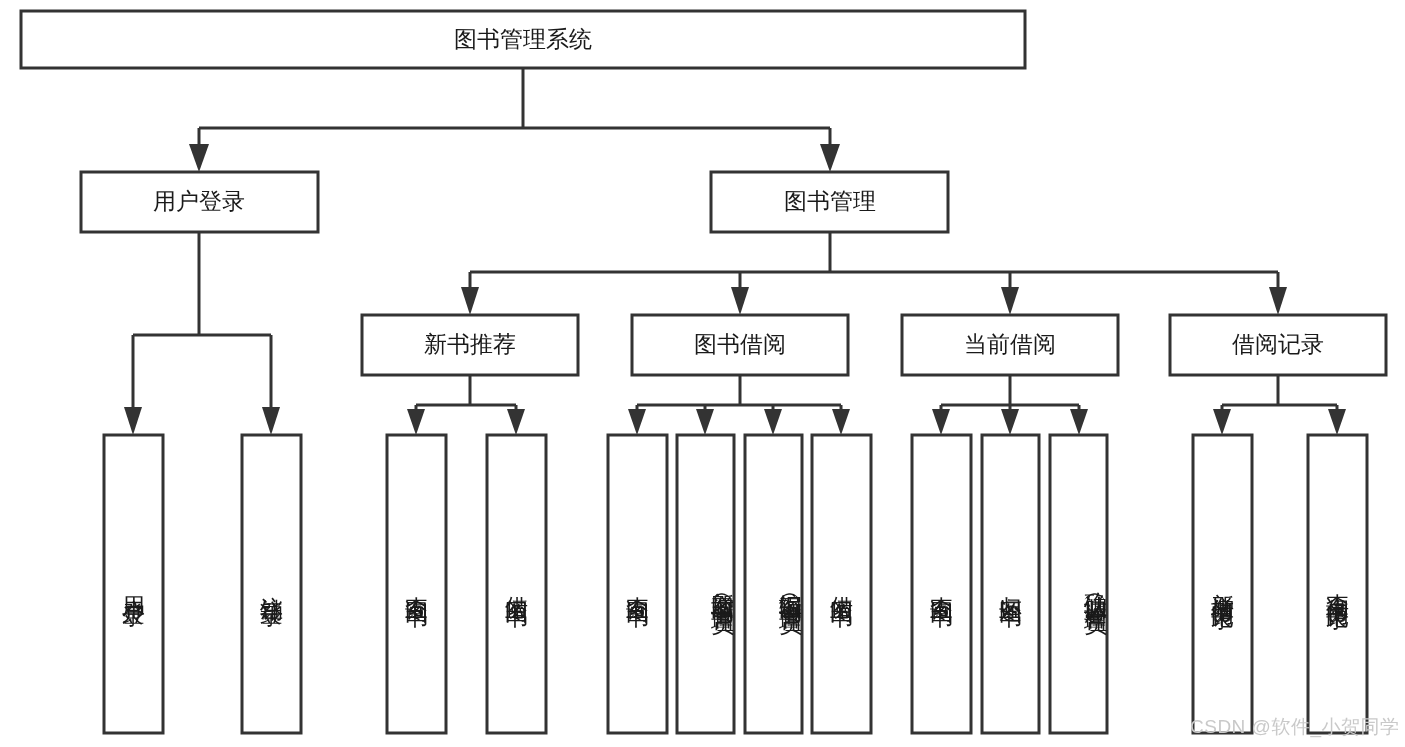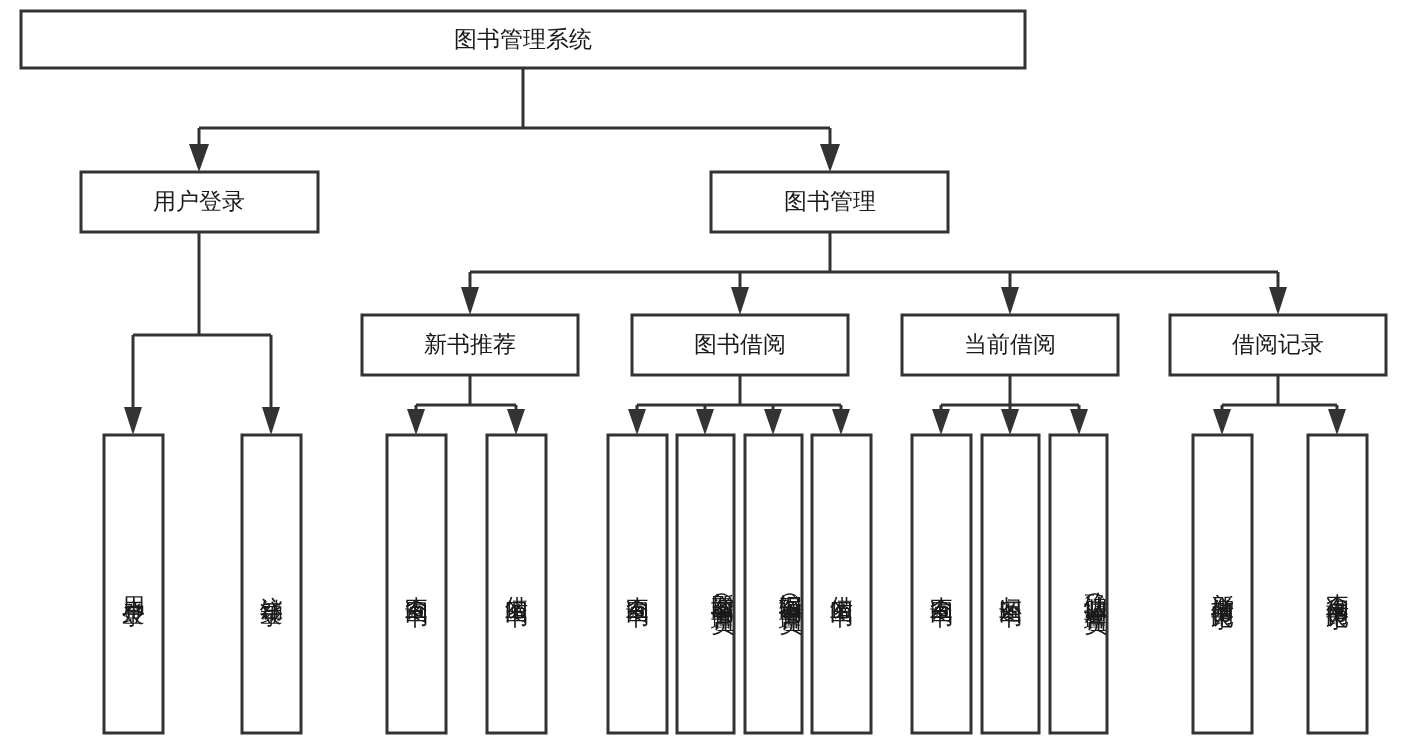--- a/index.html
+++ b/index.html
@@ -206,14 +206,15 @@
   <div class="node-label-v center-v" style="left:912px; top:435px; width:59px; height:298px;">查询图书</div>
 
   <div class="node-label-v center-v" style="left:982px; top:435px; width:57px; height:298px;">归还图书</div>
 
   <div class="node-label-v" style="left:1050px; top:441px; width:57px; height:292px;">确认归还（管理员）</div>
 
   <div class="node-label-v center-v" style="left:1193px; top:435px; width:59px; height:298px;">新增借阅记录</div>
 
   <div class="node-label-v center-v" style="left:1308px; top:435px; width:59px; height:298px;">查询借阅记录</div>
 
+  <div class="watermark" style="left:1190px; top:714px;">CSDN @软件_小贺同学</div>
 
 </div>
 
 </body></html>

